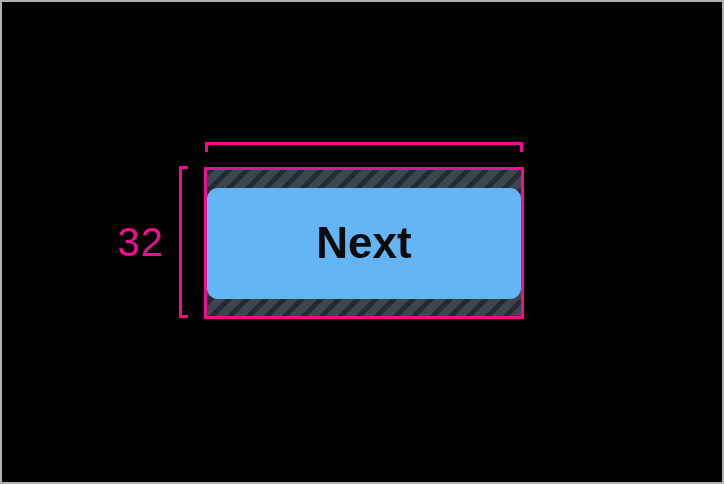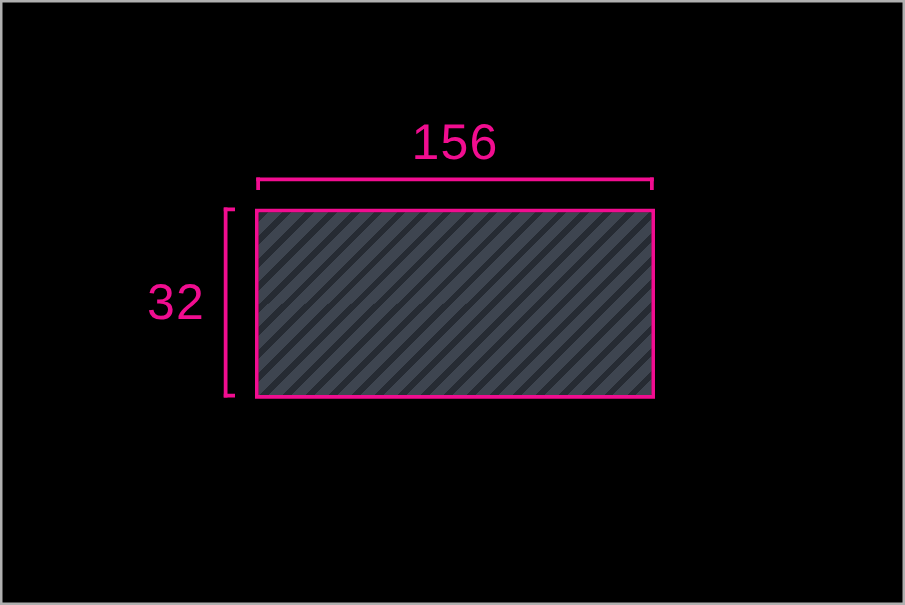--- a/index.html
+++ b/index.html
@@ -93,26 +93,26 @@
     align-items: center;
     justify-content: center;
     cursor: pointer;
   }
 </style>
 </head>
 <body>
 
 <div class="frame">
 
-  <div class="dim-label width">156</div>
 
   <div class="bracket-h"></div>
 
   <div class="dim-label height">32</div>
 
   <div class="bracket-v"></div>
 
   <div class="measured">
     <div class="hatch-band"></div>
+    <button class="next-btn">Next</button>
     <div class="hatch-band"></div>
   </div>
 
 </div>
 
 </body></html>

